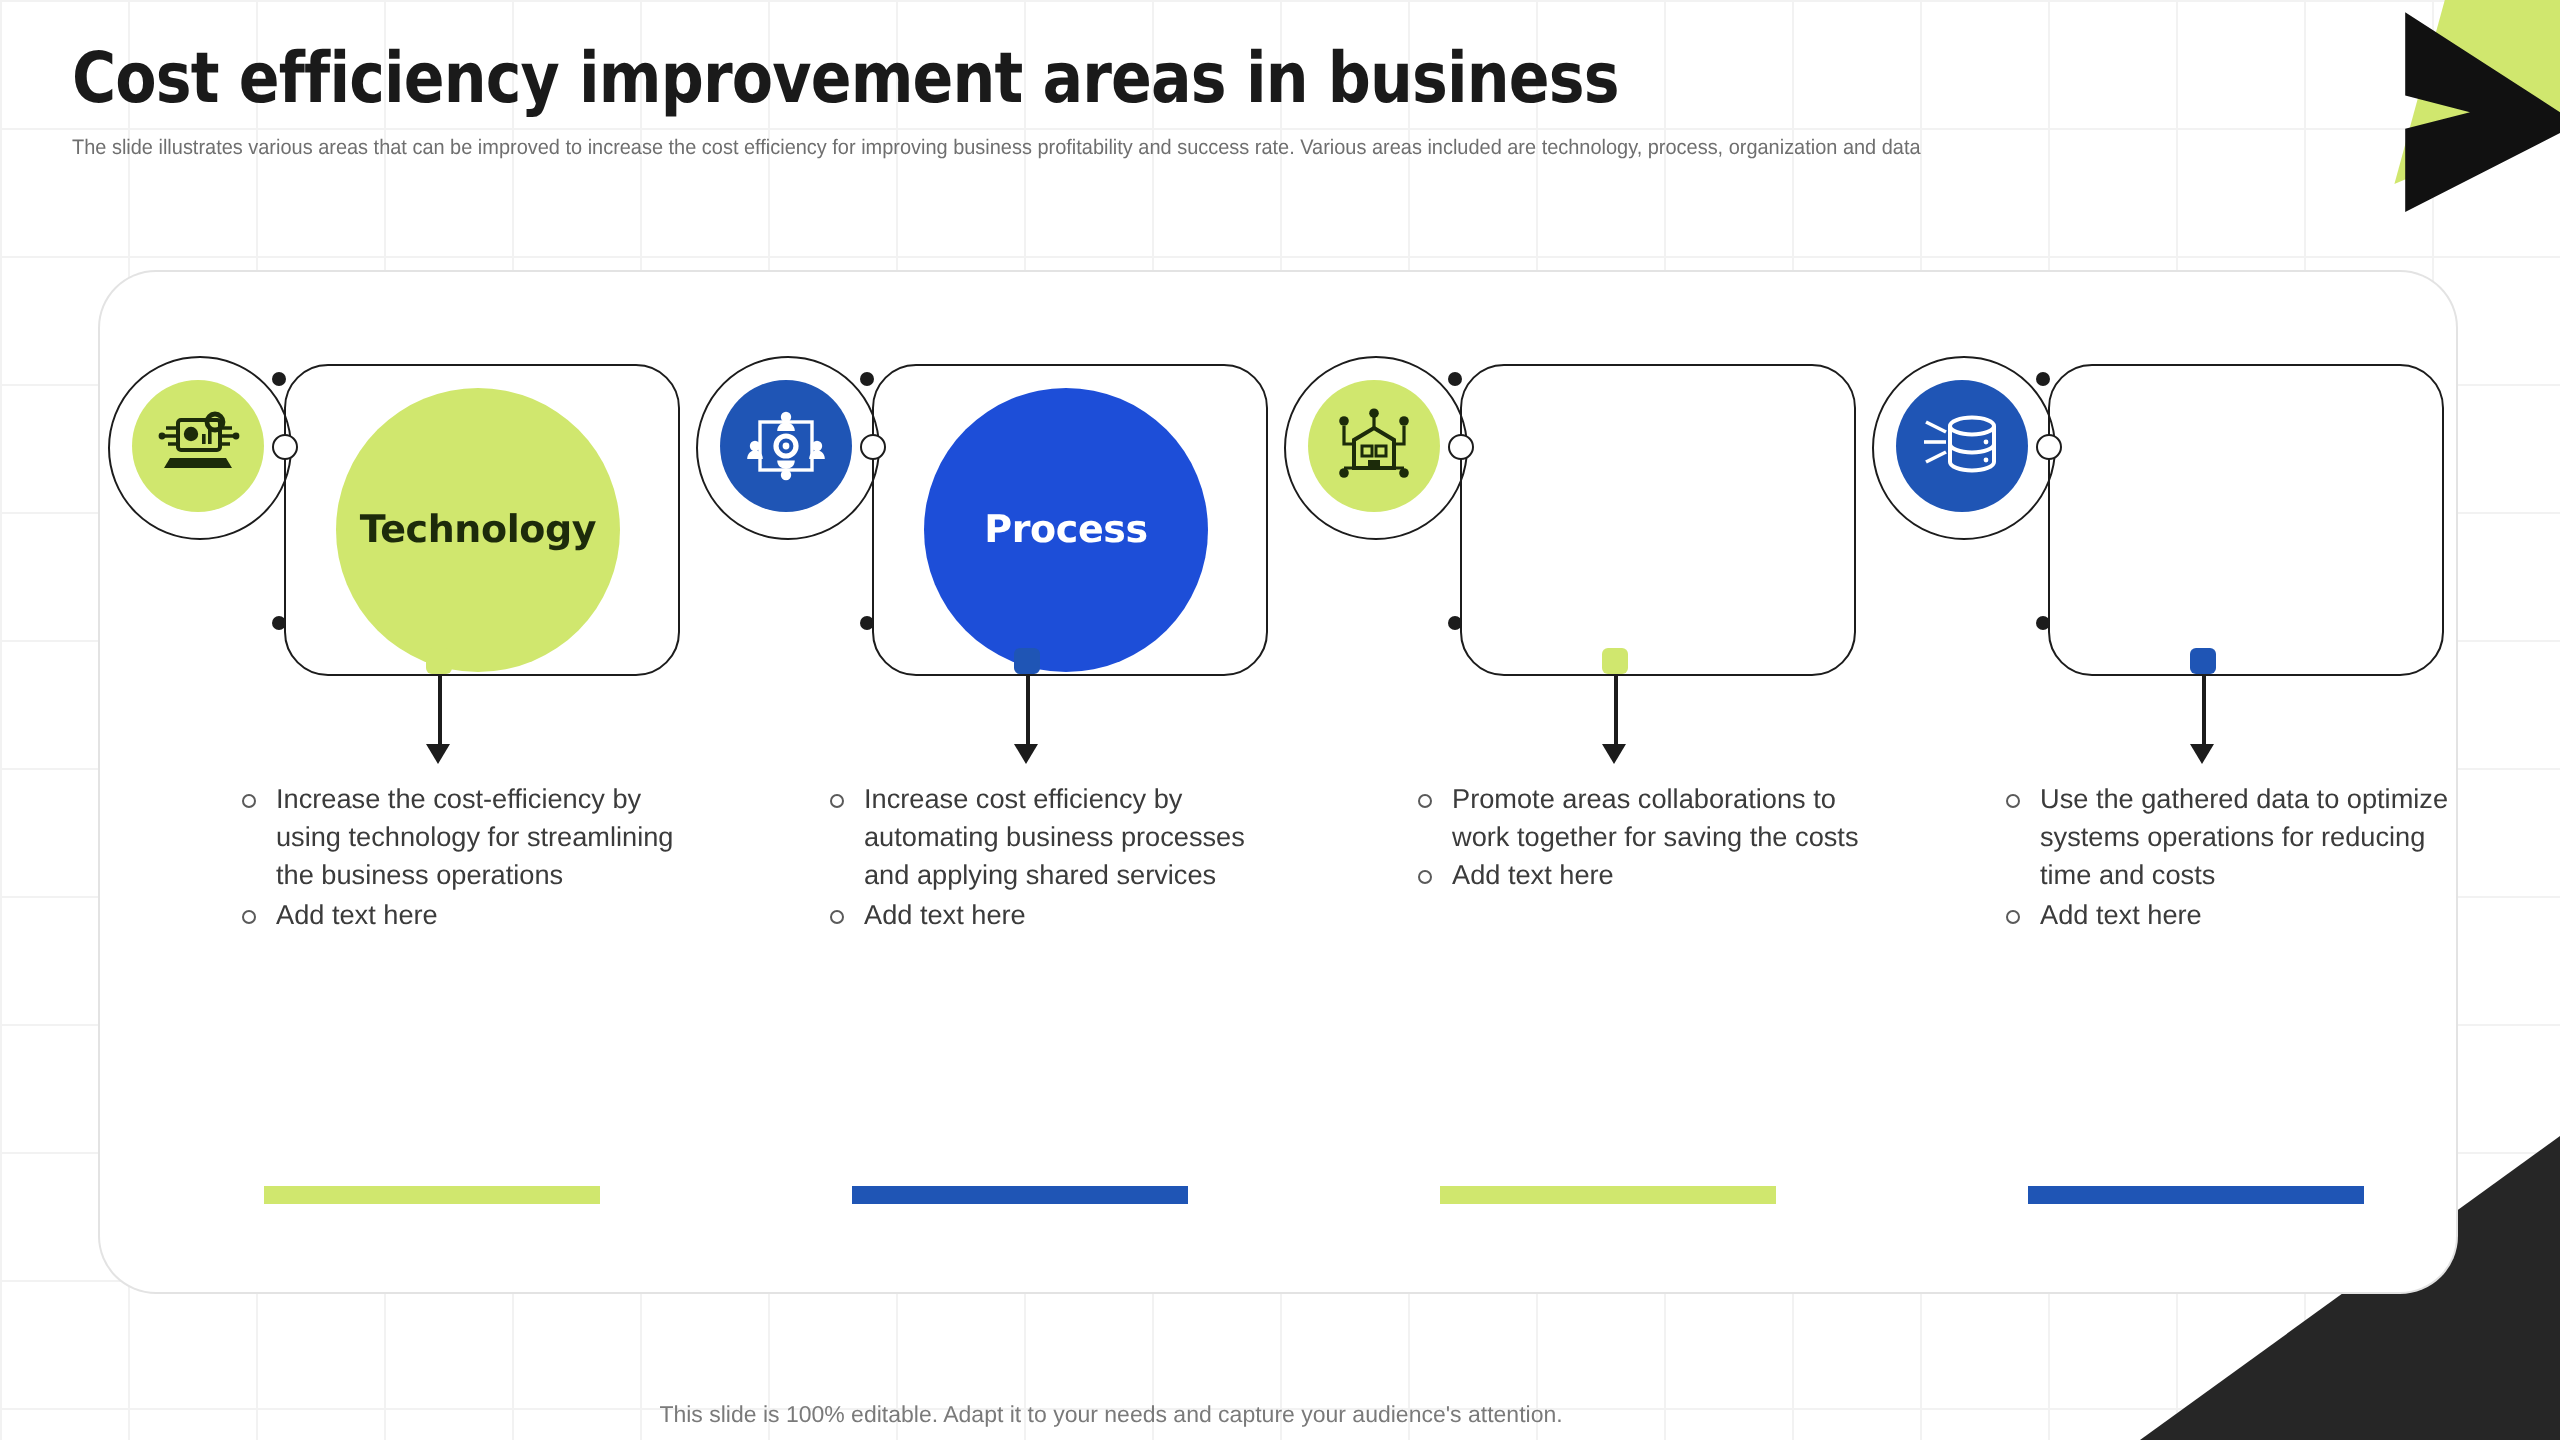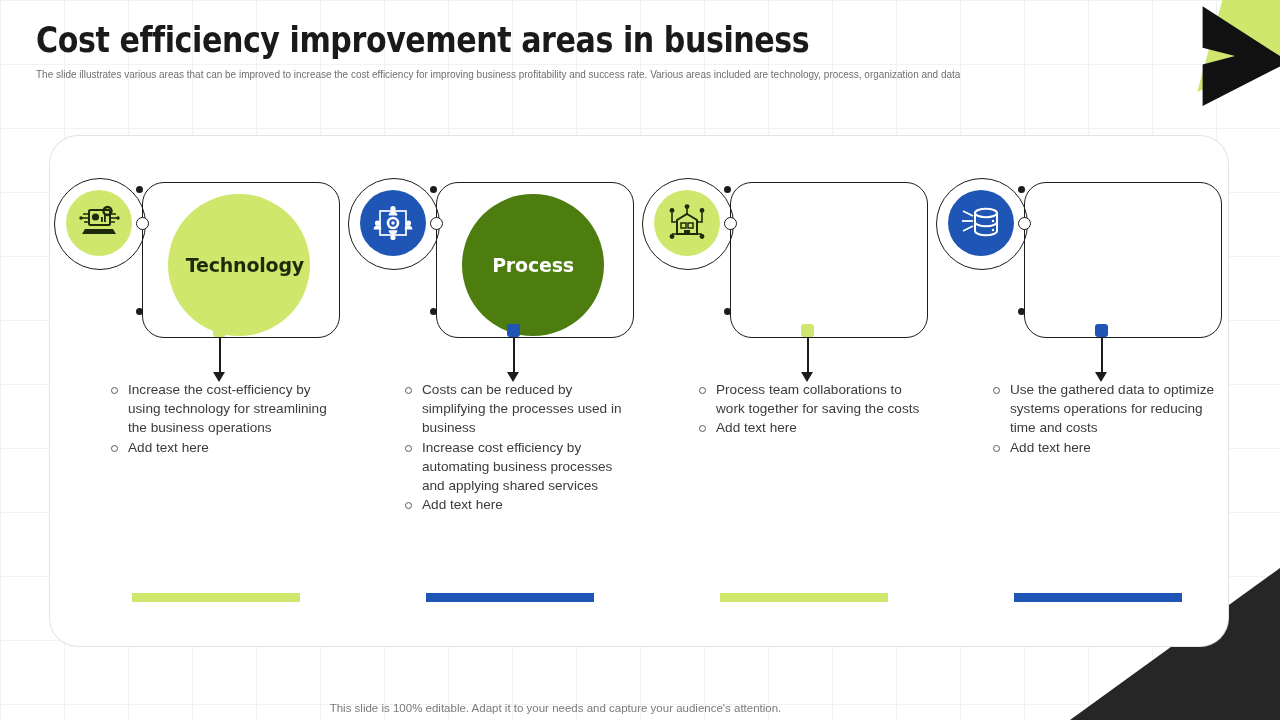--- a/index.html
+++ b/index.html
@@ -161,22 +161,22 @@
   .bubble {
     position: absolute;
     top: 58px; left: 118px;
     width: 142px; height: 142px;
     border-radius: 50%;
     display: flex;
     align-items: center;
     justify-content: center;
     text-align: center;
   }
-  .bubble.green { background: #d0e76e; justify-content: flex-end; }
-  .bubble.blue  { background: #4d7c0f; }
+  .bubble.green { background: #d0e76e; }
+  .bubble.blue  { background: #1d4ed8; }
   .bubble-label {
     font-size: 19px;
     font-weight: 700;
     font-family: "DejaVu Sans", sans-serif;
     letter-spacing: -0.2px;
     padding: 0 6px;
   }
   .bubble.green .bubble-label { color: #1d2b0b; }
   .bubble.blue  .bubble-label { color: #ffffff; }
 
@@ -205,21 +205,21 @@
     border-right: 6.5px solid transparent;
     border-top: 10px solid #1c1c1c;
     z-index: 5;
   }
 
   
   .bullets {
     position: absolute;
     top: 244px; left: 58px;
     width: 232px;
-    margin: 0;
+    margin: 10px;
     padding: 0;
     list-style: none;
   }
   .bullets li {
     position: relative;
     padding-left: 20px;
     font-size: 13.6px;
     line-height: 19.2px;
     color: #3b3b3b;
     margin-bottom: 0px;
@@ -325,21 +325,20 @@
       </g>
     </svg>
       </div>
     <div class="bubble blue">
       <span class="bubble-label">Process</span>
     </div>
     <div class="conn-square blue"></div>
     <div class="conn-line"></div>
     <div class="conn-arrow"></div>
     <ul class="bullets">
-        <li>Costs can be reduced by simplifying the processes used in business</li>
         <li>Increase cost efficiency by automating business processes and applying shared services</li>
         <li>Add text here</li>
       </ul>
     <div class="accent-bar blue"></div>
   </div>
     <div class="col">
     <div class="card-frame"></div>
     <div class="orbit">
       <span class="orbit-dot"></span>
     </div>
@@ -358,21 +357,21 @@
         <circle cx="20" cy="2.6" r="2.4"></circle>
         <circle cx="5" cy="32.5" r="2.4"></circle>
             <circle cx="35" cy="32.5" r="2.4"></circle>
       </g>
     </svg>
       </div>
     <div class="conn-square green"></div>
     <div class="conn-line"></div>
     <div class="conn-arrow"></div>
     <ul class="bullets">
-        <li>Process team collaborations to work together for saving the costs</li>
+        <li>Promote areas collaborations to work together for saving the costs</li>
         <li>Add text here</li>
       </ul>
     <div class="accent-bar green"></div>
   </div>
     <div class="col">
     <div class="card-frame"></div>
     <div class="orbit">
       <span class="orbit-dot"></span>
     </div>
     <div class="node-open"></div>

